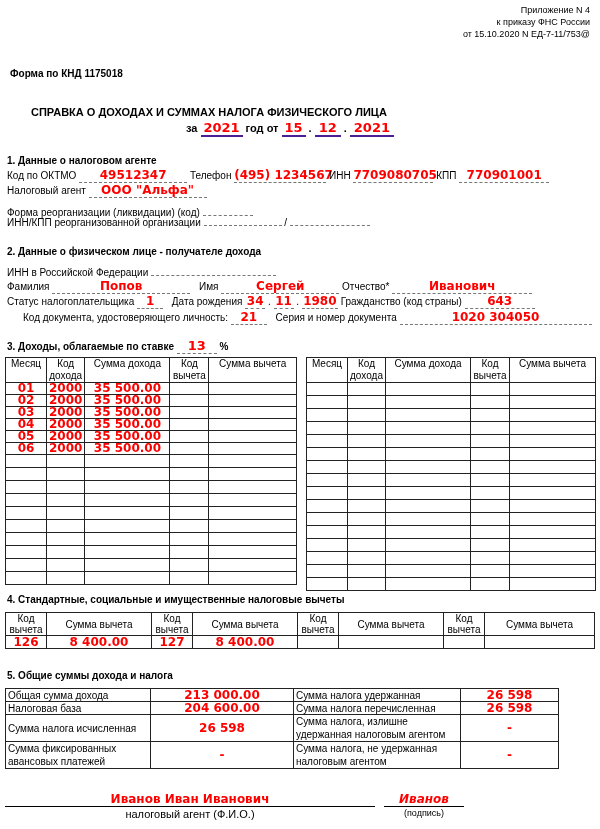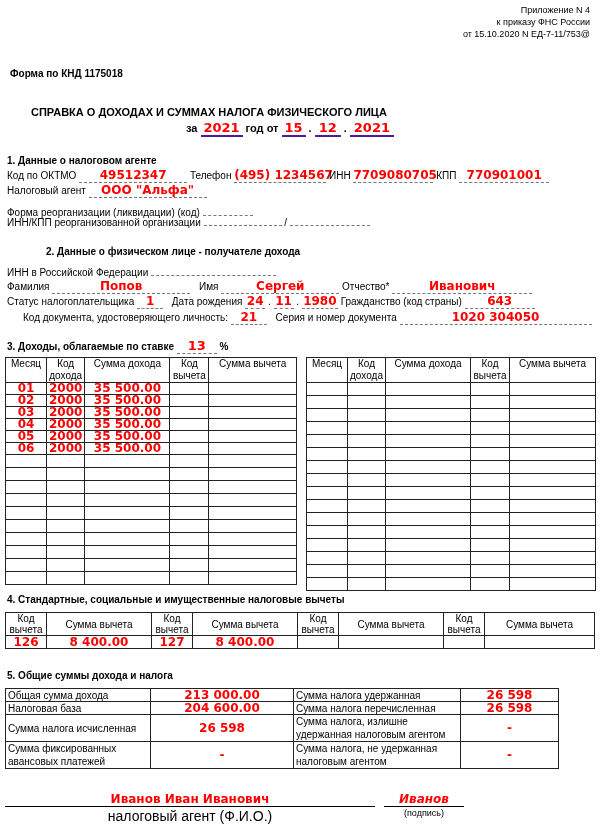--- a/index.html
+++ b/index.html
@@ -63,38 +63,38 @@
     <span>Форма реорганизации (ликвидации) (код)</span>
     <span class="ul" style="width:50px;height:11px;"></span>
   </div>
   <div class="abs" style="left:7px;top:214px;">
     <span>ИНН/КПП реорганизованной организации</span>
     <span class="ul" style="width:78px;height:11px;"></span>
     <span>/</span>
     <span class="ul" style="width:80px;height:11px;"></span>
   </div>
 
-  <div class="abs bold" style="left:7px;top:246px;margin-left:39px;">2. Данные о физическом лице - получателе дохода</div>
+  <div class="abs bold" style="left:7px;top:246px;">2. Данные о физическом лице - получателе дохода</div>
   <div class="abs" style="left:7px;top:264px;">
     <span>ИНН в Российской Федерации</span>
     <span class="ul" style="width:125px;height:11px;"></span>
   </div>
   <div class="abs" style="left:7px;top:279px;">
     <span>Фамилия</span>
     <span class="ul red" style="width:138px;font-size:12px;">Попов</span>
     <span style="margin-left:6px">Имя</span>
     <span class="ul red" style="width:118px;font-size:12px;">Сергей</span>
     <span>Отчество*</span>
     <span class="ul red" style="width:140px;font-size:12px;">Иванович</span>
   </div>
   <div class="abs" style="left:7px;top:294px;">
     <span>Статус налогоплательщика</span>
     <span class="ul red" style="width:26px;font-size:12px;">1</span>
     <span style="margin-left:6px">Дата рождения</span>
-    <span class="ul red" style="width:20px;font-size:12px;">24</span> .
+    <span class="ul red" style="width:20px;font-size:12px;">34</span> .
     <span class="ul red" style="width:20px;font-size:12px;">11</span> .
     <span class="ul red" style="width:36px;font-size:12px;">1980</span>
     <span>Гражданство (код страны)</span>
     <span class="ul red" style="width:70px;font-size:12px;">643</span>
   </div>
   <div class="abs" style="left:7px;top:310px;padding-left:16px;">
     <span>Код документа, удостоверяющего личность:</span>
     <span class="ul red" style="width:36px;font-size:12px;">21</span>
     <span style="margin-left:6px">Серия и номер документа</span>
     <span class="ul red" style="width:192px;font-size:12px;">1020 304050</span>
@@ -406,19 +406,19 @@
       <td class="v">-</td>
       <td style="white-space:normal;line-height:13px">Сумма налога, не удержанная налоговым агентом</td>
       <td class="v">-</td>
     </tr>
   </tbody>
     </table>
 
   <div class="abs" style="left:5px;top:792px;width:370px;border-bottom:1px solid #000;text-align:center;">
     <span class="red" style="font-size:12px;">Иванов Иван Иванович</span>
   </div>
-  <div class="abs" style="left:5px;top:808px;width:370px;text-align:center;font-size:14px;">налоговый агент (Ф.И.О.)</div>
+  <div class="abs" style="left:5px;top:808px;width:370px;text-align:center;font-size:11px;">налоговый агент (Ф.И.О.)</div>
   <div class="abs" style="left:384px;top:792px;width:80px;border-bottom:1px solid #000;text-align:center;">
     <span class="red" style="font-size:12px;font-style:italic;">Иванов</span>
   </div>
   <div class="abs" style="left:384px;top:808px;width:80px;text-align:center;font-size:9px;">(подпись)</div>
 
 </div>
 
 </body></html>

